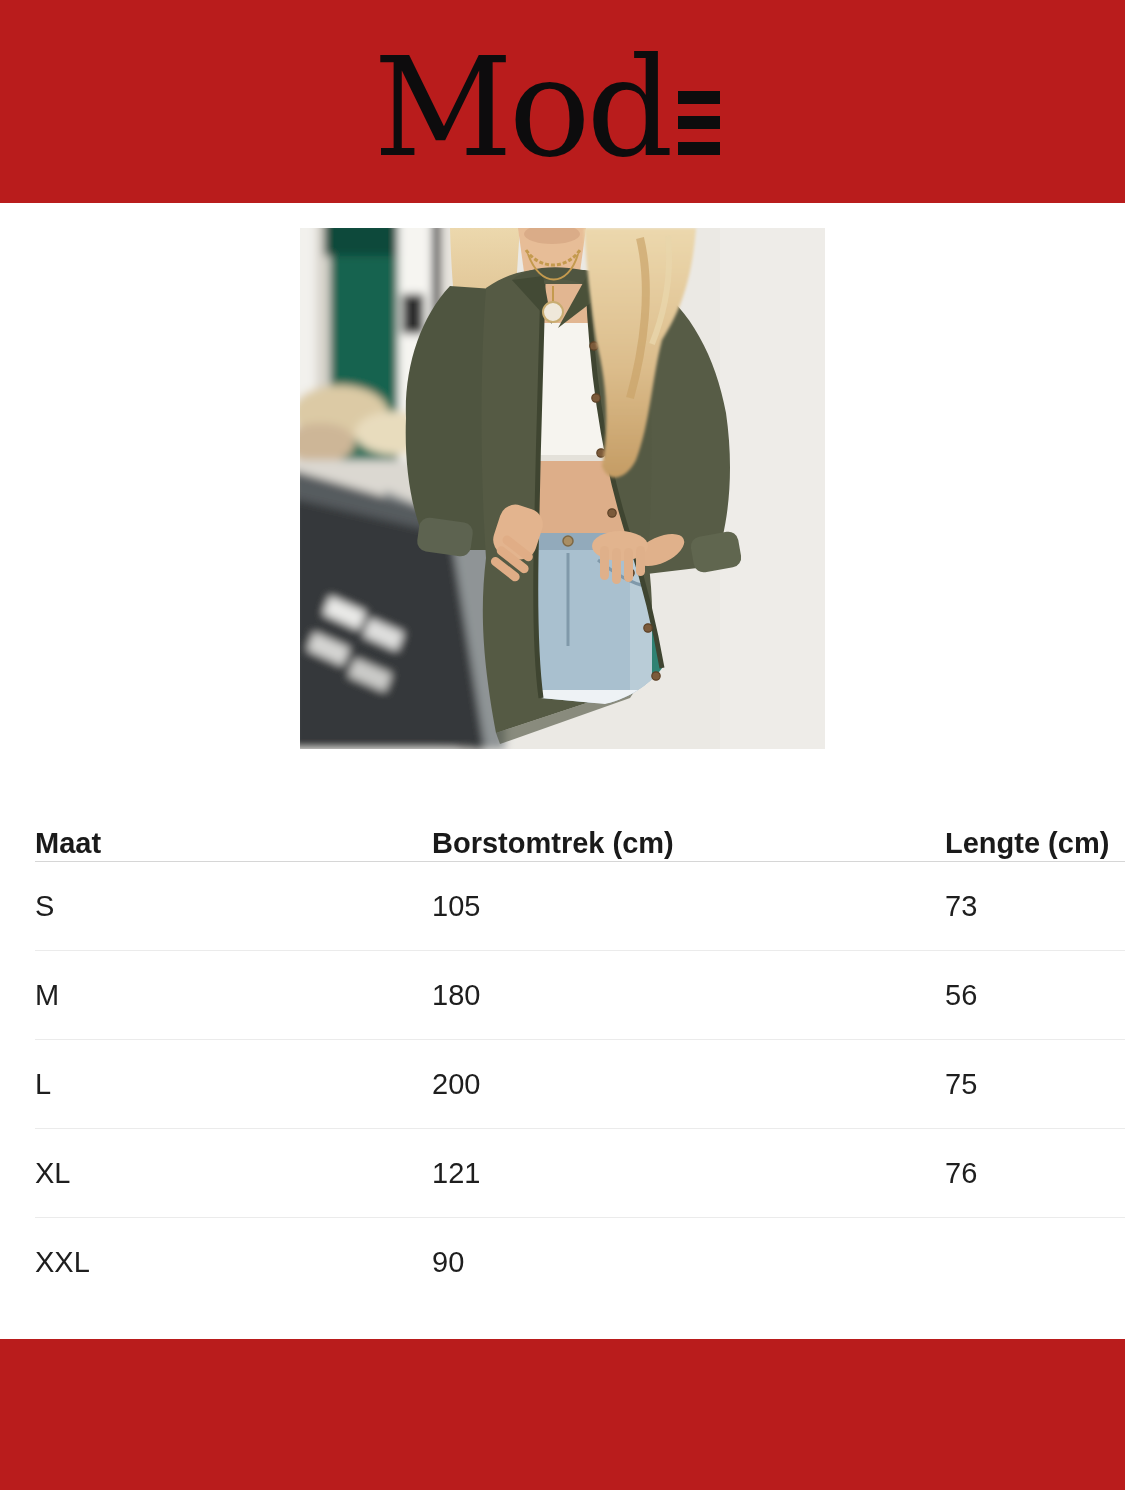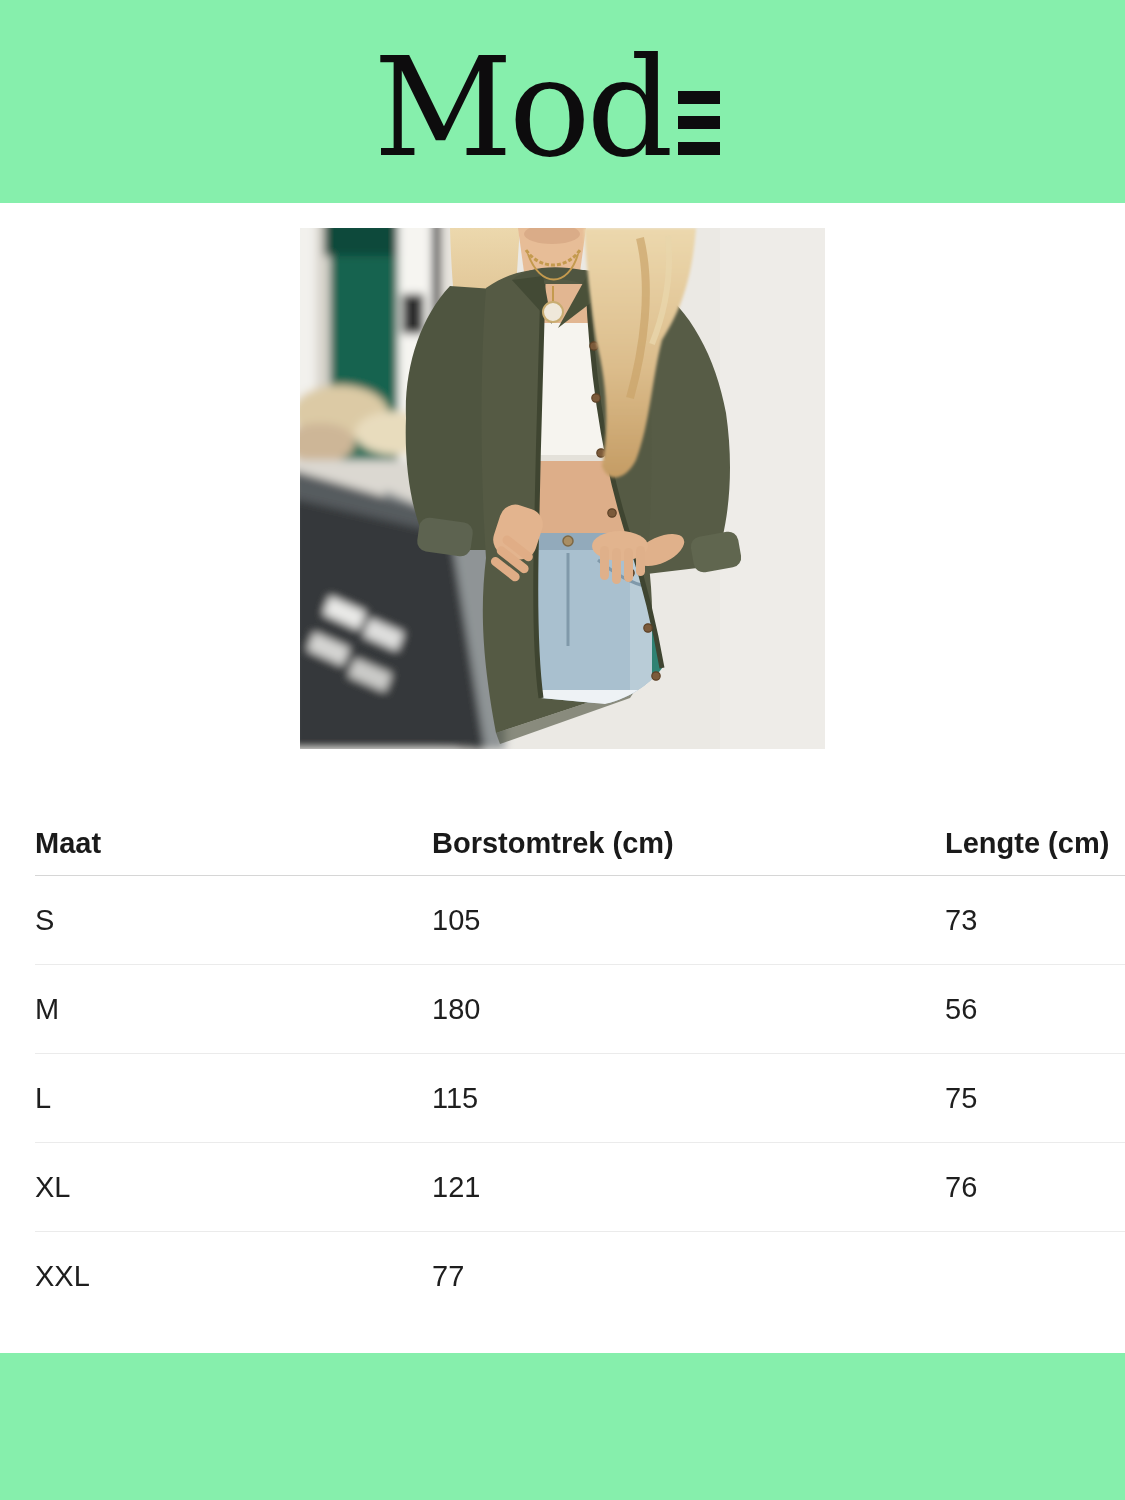--- a/index.html
+++ b/index.html
@@ -2,21 +2,21 @@
 <html><head>
 <meta charset="utf-8">
 <style>
   html,body{margin:0;padding:0;background:#ffffff;}
   .page{
     position:relative;width:1125px;height:1500px;overflow:hidden;
     background:#ffffff;color:#1c1c1c;
     font-family:"Liberation Sans",sans-serif;
   }
   
-  .banner{width:100%;background:#86efac;}
+  .banner{width:100%;background:#b91c1c;}
   .banner.top{height:203px;display:flex;align-items:center;justify-content:center;}
   .banner.bottom{height:151px;margin-top:33px;}
   
   .logo{
     display:flex;align-items:baseline;
     font-family:"DejaVu Serif","Liberation Serif",serif;
     font-size:136px;line-height:1;letter-spacing:-4px;color:#0d0c0d;
     transform:translate(-12px,6px);
   }
   .logo .ebars{
@@ -27,21 +27,21 @@
   .logo .ebars i:nth-child(2){top:25px;}
   .logo .ebars i:nth-child(3){top:51px;}
   
   figure.photo{width:525px;height:521px;margin:25px auto 0;padding:0;}
   figure.photo svg{display:block;width:100%;height:100%;}
   
   .size-table{margin:77px 0 0 35px;}
   .thead,.trow{display:grid;grid-template-columns:397px 513px 1fr;}
   .thead{
     font-weight:bold;font-size:29px;line-height:35px;color:#1a1a1a;
-    padding-bottom:14px;border-bottom:1px solid #d6d6d6;
+    border-bottom:1px solid #d6d6d6;
   }
   .trow{
     height:88px;align-items:center;font-size:29px;color:#1e1e1e;
     border-bottom:1px solid #ebebeb;
   }
   .trow:last-child{border-bottom:none;}
 </style>
 </head>
 <body>
 
@@ -212,28 +212,28 @@
       <div>105</div>
       <div>73</div>
     </div>
     <div class="trow">
       <div>M</div>
       <div>180</div>
       <div>56</div>
     </div>
     <div class="trow">
       <div>L</div>
-      <div>115</div>
+      <div>200</div>
       <div>75</div>
     </div>
     <div class="trow">
       <div>XL</div>
       <div>121</div>
       <div>76</div>
     </div>
     <div class="trow">
       <div>XXL</div>
-      <div>77</div>
+      <div>90</div>
     </div>
   </section>
 
   <footer class="banner bottom"></footer>
 </div>
 
 </body></html>

